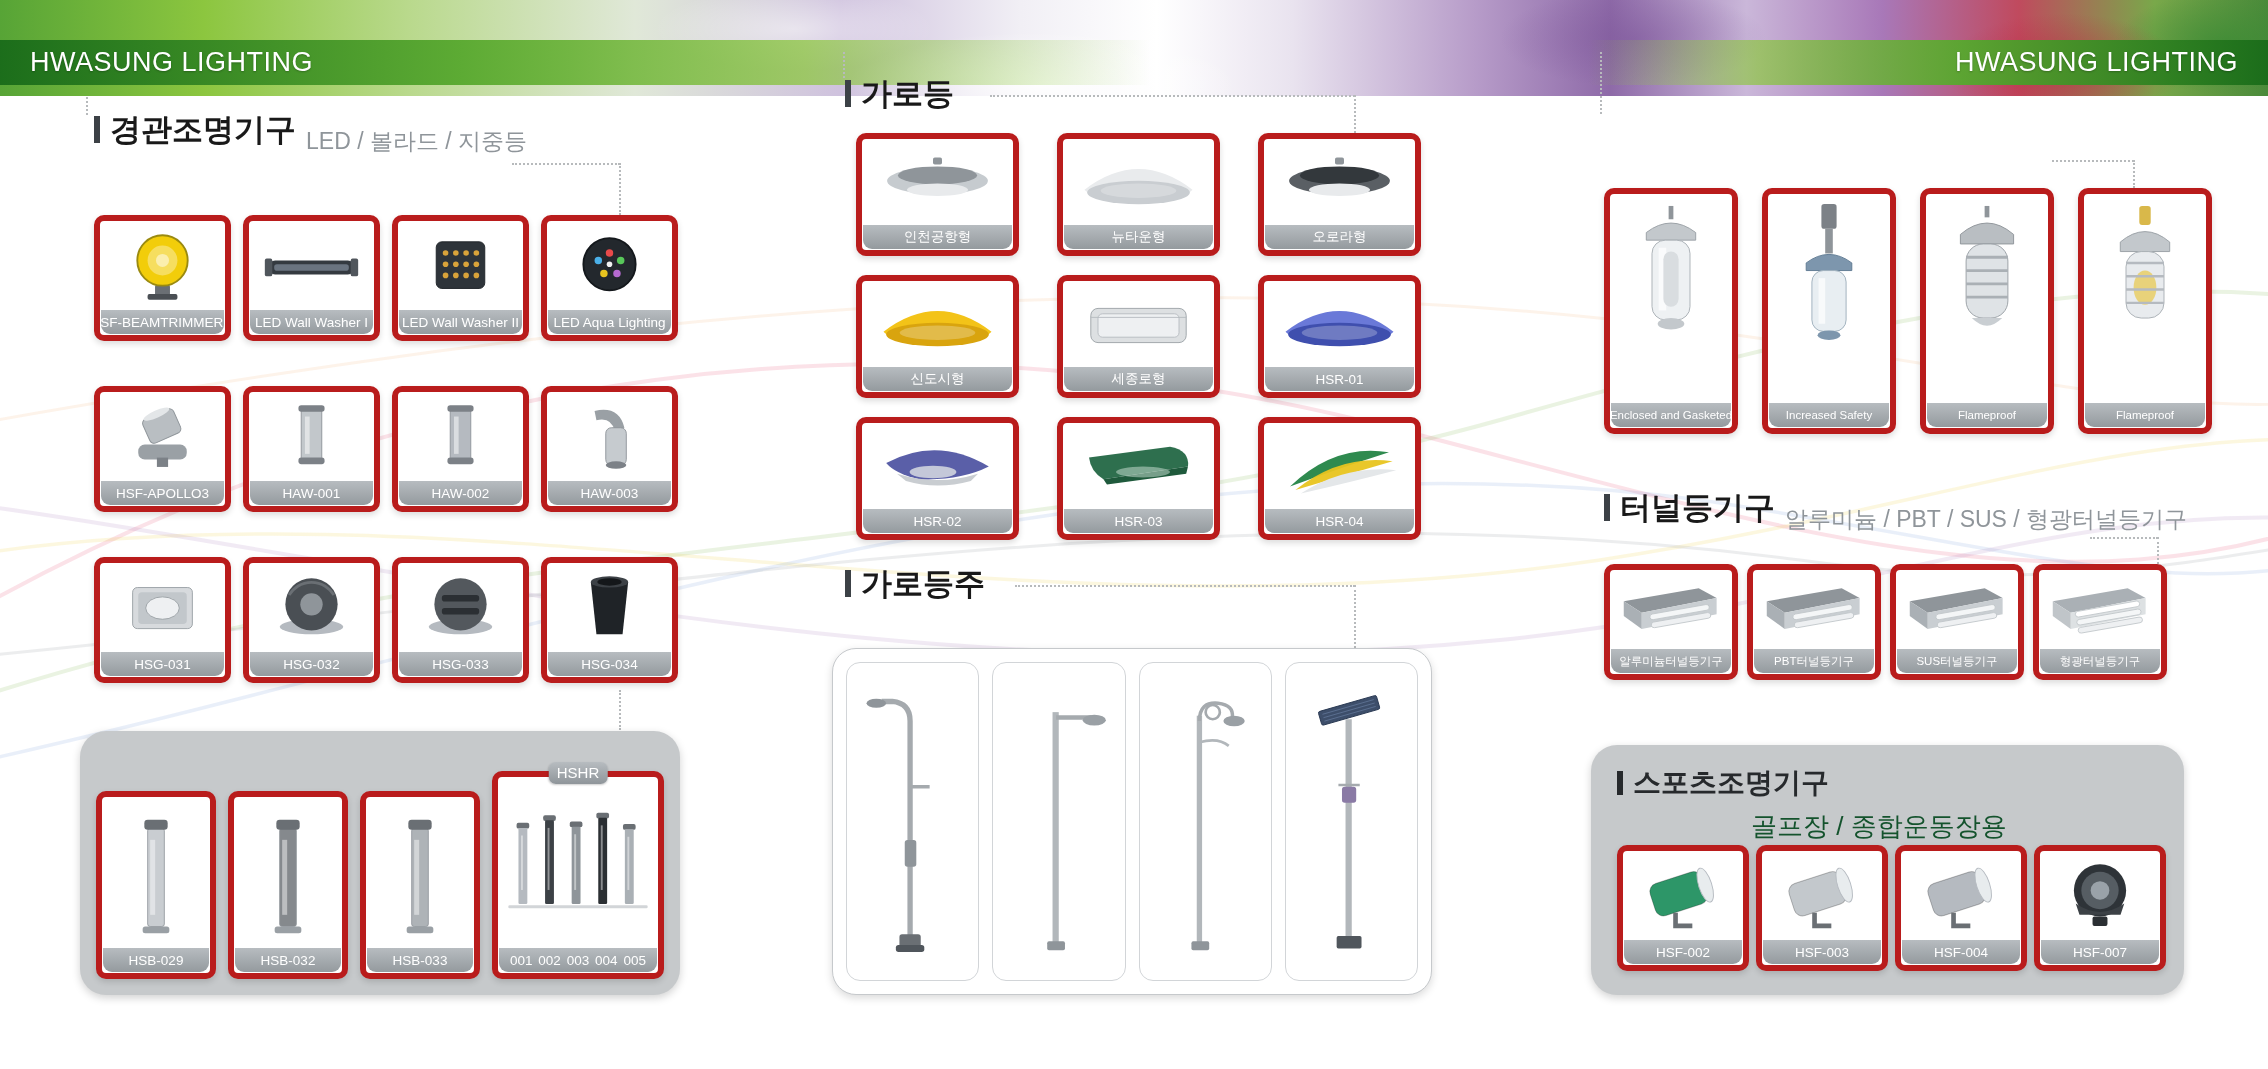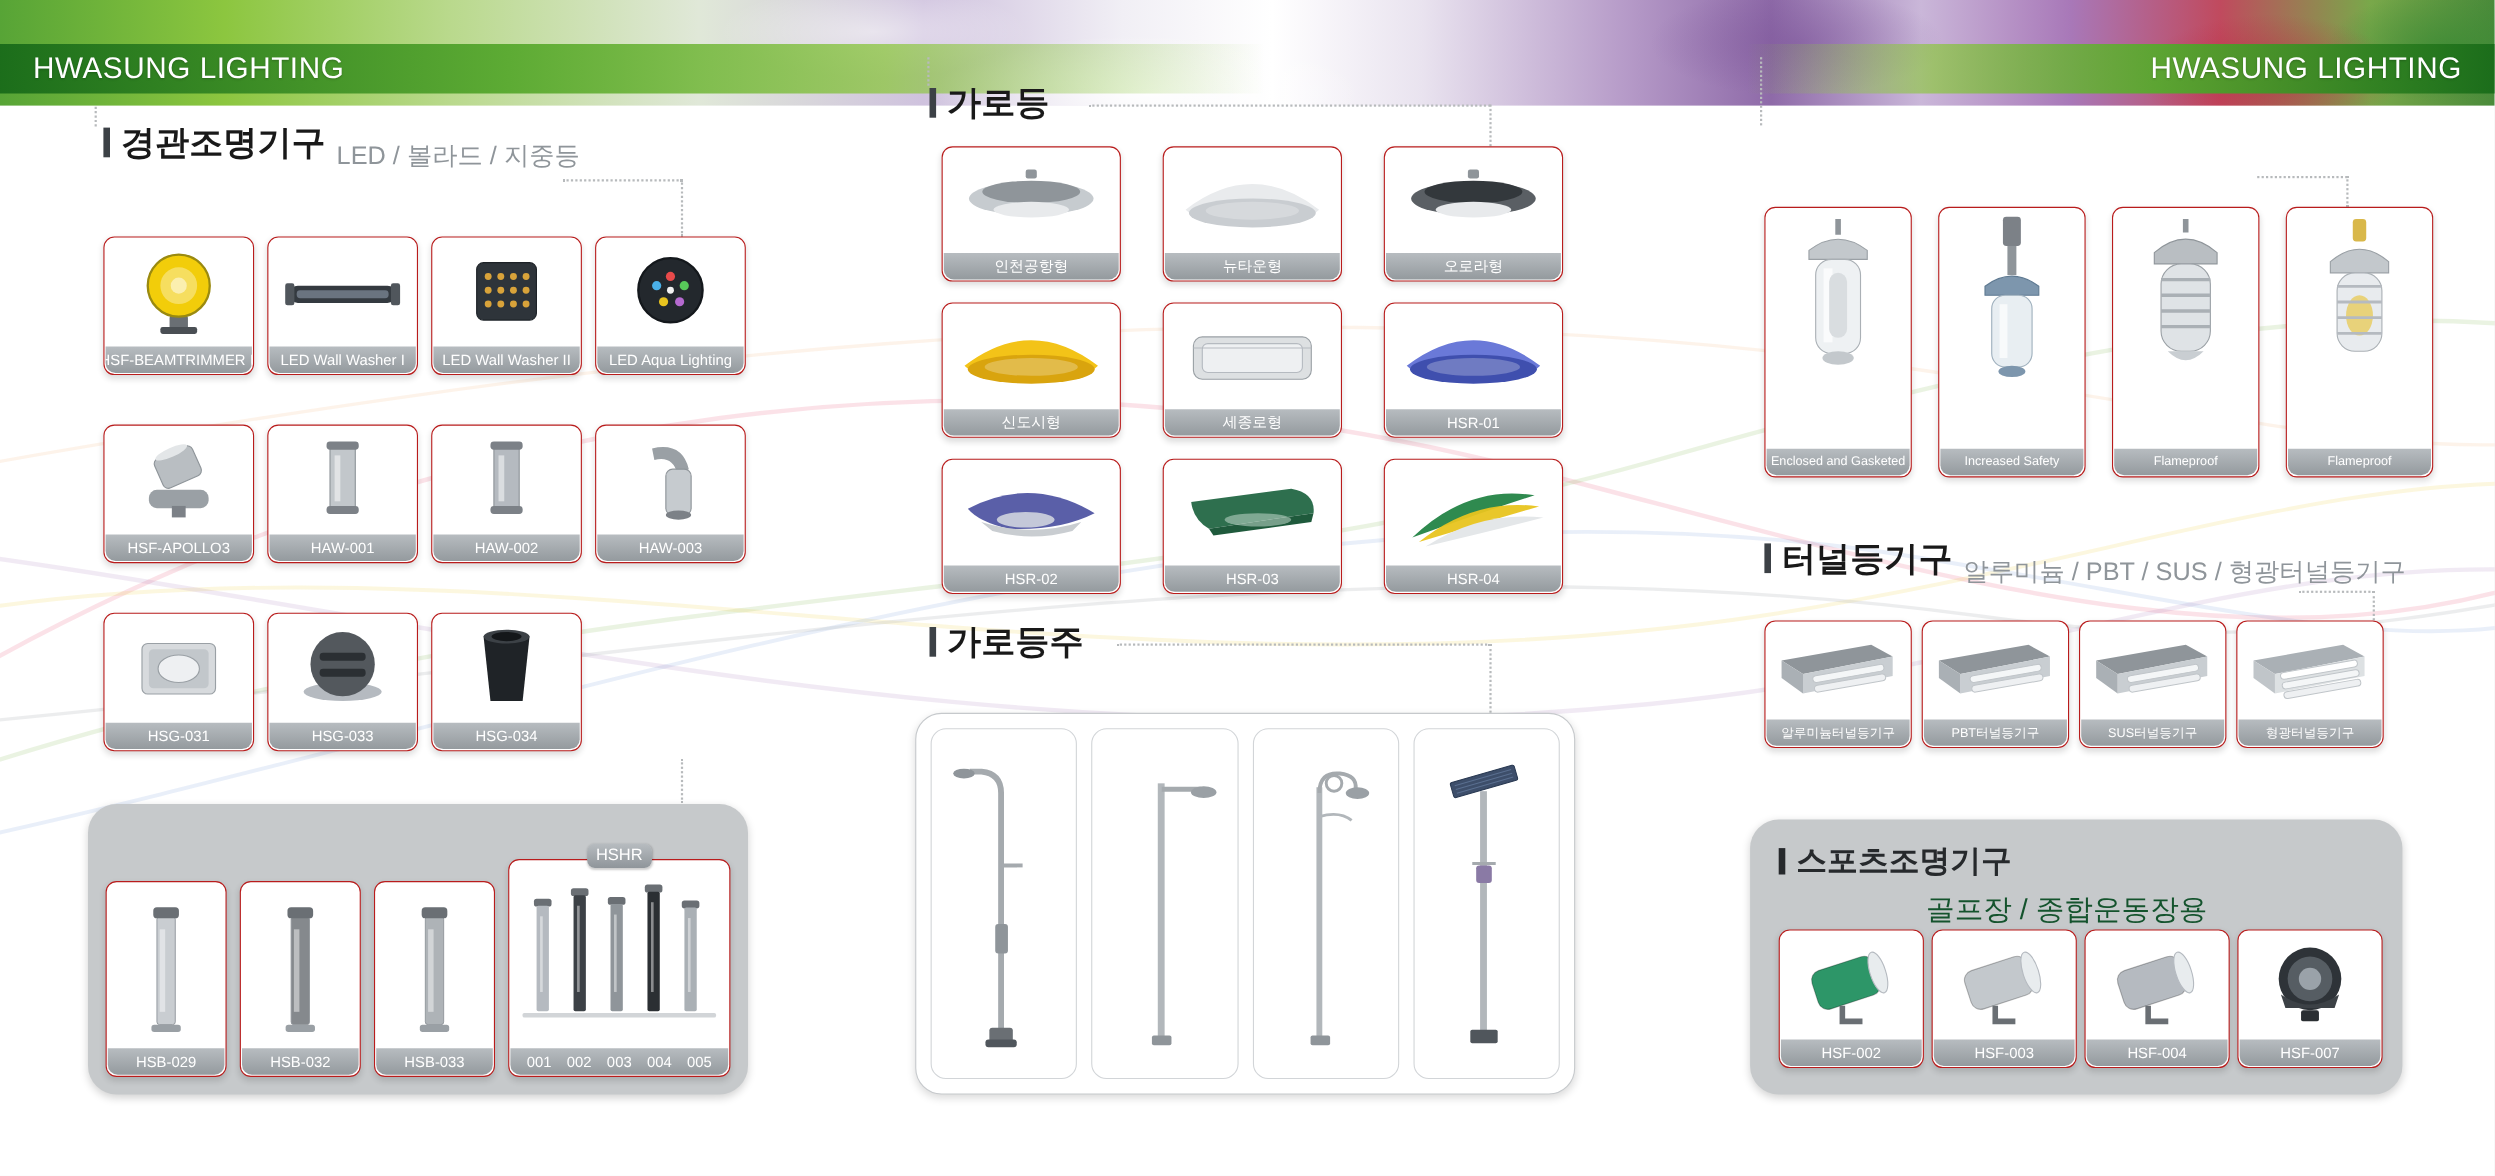--- a/index.html
+++ b/index.html
@@ -28,21 +28,21 @@
   .tick{display:inline-block;width:6px;height:27px;background:#3c4146;margin-right:10px;align-self:center;}
   .sec-title{font-size:31px;font-weight:bold;color:#191919;line-height:1;}
   .sec-sub{font-size:23px;color:#8f959a;margin-left:10px;position:relative;top:8px;line-height:1;}
 
   
   .dot-h{position:absolute;border-top:2px dotted #b7babc;z-index:2;height:0;}
   .dot-v{position:absolute;border-left:2px dotted #b7babc;z-index:2;width:0;}
 
   
   .grid{position:absolute;display:grid;z-index:3;}
-  .card{position:relative;background:#fff;border:1px solid #b91c1c;border-radius:10px;
+  .card{position:relative;background:#fff;border:6px solid #b91c1c;border-radius:10px;
         box-shadow:0 3px 6px rgba(0,0,0,0.14);}
   .cimg{position:absolute;left:4px;right:4px;top:4px;bottom:26px;display:flex;align-items:center;justify-content:center;overflow:hidden;}
   .cimg svg{width:100%;height:100%;}
   .clbl{position:absolute;left:1px;right:1px;bottom:1px;height:24px;border-radius:0 0 9px 9px;
         background:linear-gradient(180deg,#b7bcc0,#949a9e);color:#fff;font-size:13.5px;
         display:flex;align-items:center;justify-content:center;white-space:nowrap;overflow:hidden;}
   #grid-plant .clbl,#grid-tunnel .clbl{font-size:11.5px;}
 
   
   .gray-panel{position:absolute;background:#c6c9cb;border-radius:26px;box-shadow:0 3px 8px rgba(0,0,0,0.18);z-index:3;}
@@ -216,20 +216,31 @@
       </div>
       <div class="card">
         <div class="cimg">
           <svg viewBox="0 0 120 90">
             <rect x="28" y="22" width="64" height="44" rx="5" fill="#d7dadd" stroke="#9aa0a5"></rect>
             <rect x="34" y="27" width="52" height="34" rx="4" fill="#c2c7cb"></rect>
             <ellipse cx="60" cy="44" rx="18" ry="12" fill="#eef0f2" stroke="#9aa0a5"></ellipse>
           </svg>
         </div>
         <div class="clbl">HSG-031</div>
+      </div>
+      <div class="card">
+        <div class="cimg">
+          <svg viewBox="0 0 120 90">
+            <ellipse cx="60" cy="64" rx="34" ry="8" fill="#b5bac0"></ellipse>
+            <circle cx="60" cy="40" r="28" fill="#4a4f54"></circle>
+            <circle cx="60" cy="40" r="12" fill="#8f959a"></circle>
+            <path d="M36 30 A28 28 0 0 1 84 30" stroke="#6a6f74" fill="none" stroke-width="3"></path>
+          </svg>
+        </div>
+        <div class="clbl">HSG-032</div>
       </div>
       <div class="card">
         <div class="cimg">
           <svg viewBox="0 0 120 90">
             <ellipse cx="60" cy="64" rx="34" ry="8" fill="#b5bac0"></ellipse>
             <circle cx="60" cy="40" r="28" fill="#53585d"></circle>
             <rect x="40" y="30" width="40" height="7" rx="3" fill="#2b2f33"></rect>
             <rect x="40" y="44" width="40" height="7" rx="3" fill="#2b2f33"></rect>
           </svg>
         </div>

